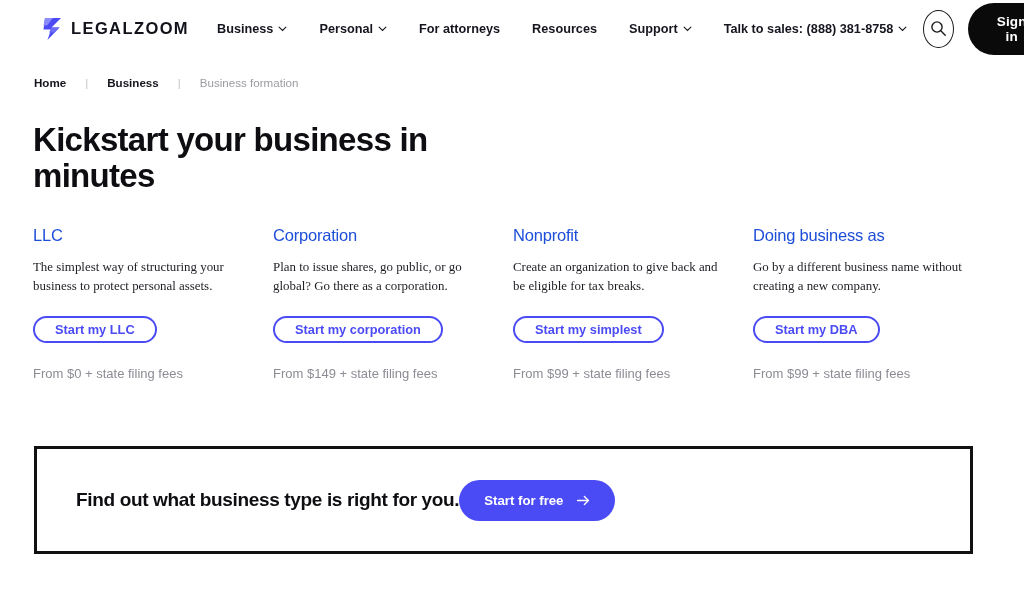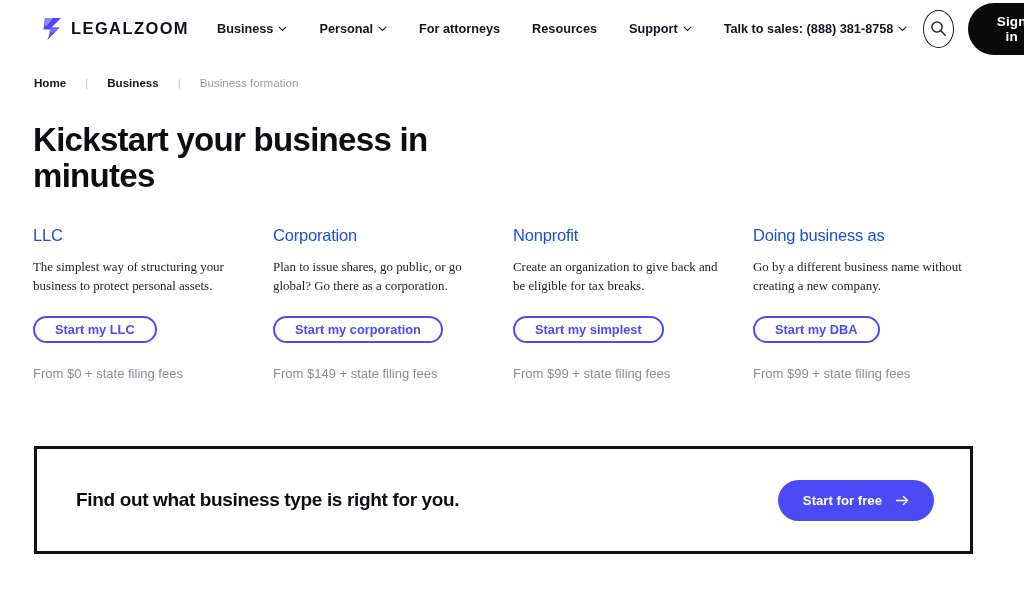--- a/index.html
+++ b/index.html
@@ -204,21 +204,21 @@
   .banner {
     position: absolute;
     left: 34px;
     top: 446px;
     width: 939px;
     height: 108px;
     border: 3px solid #111111;
     background: #ffffff;
     display: flex;
     align-items: center;
-    justify-content: space-between;
+    justify-content: flex-start;
     padding: 0 36px 0 39px;
   }
 
   .banner-text {
     font-size: 19px;
     font-weight: bold;
     letter-spacing: -0.35px;
     color: #0d0d12;
   }
 

